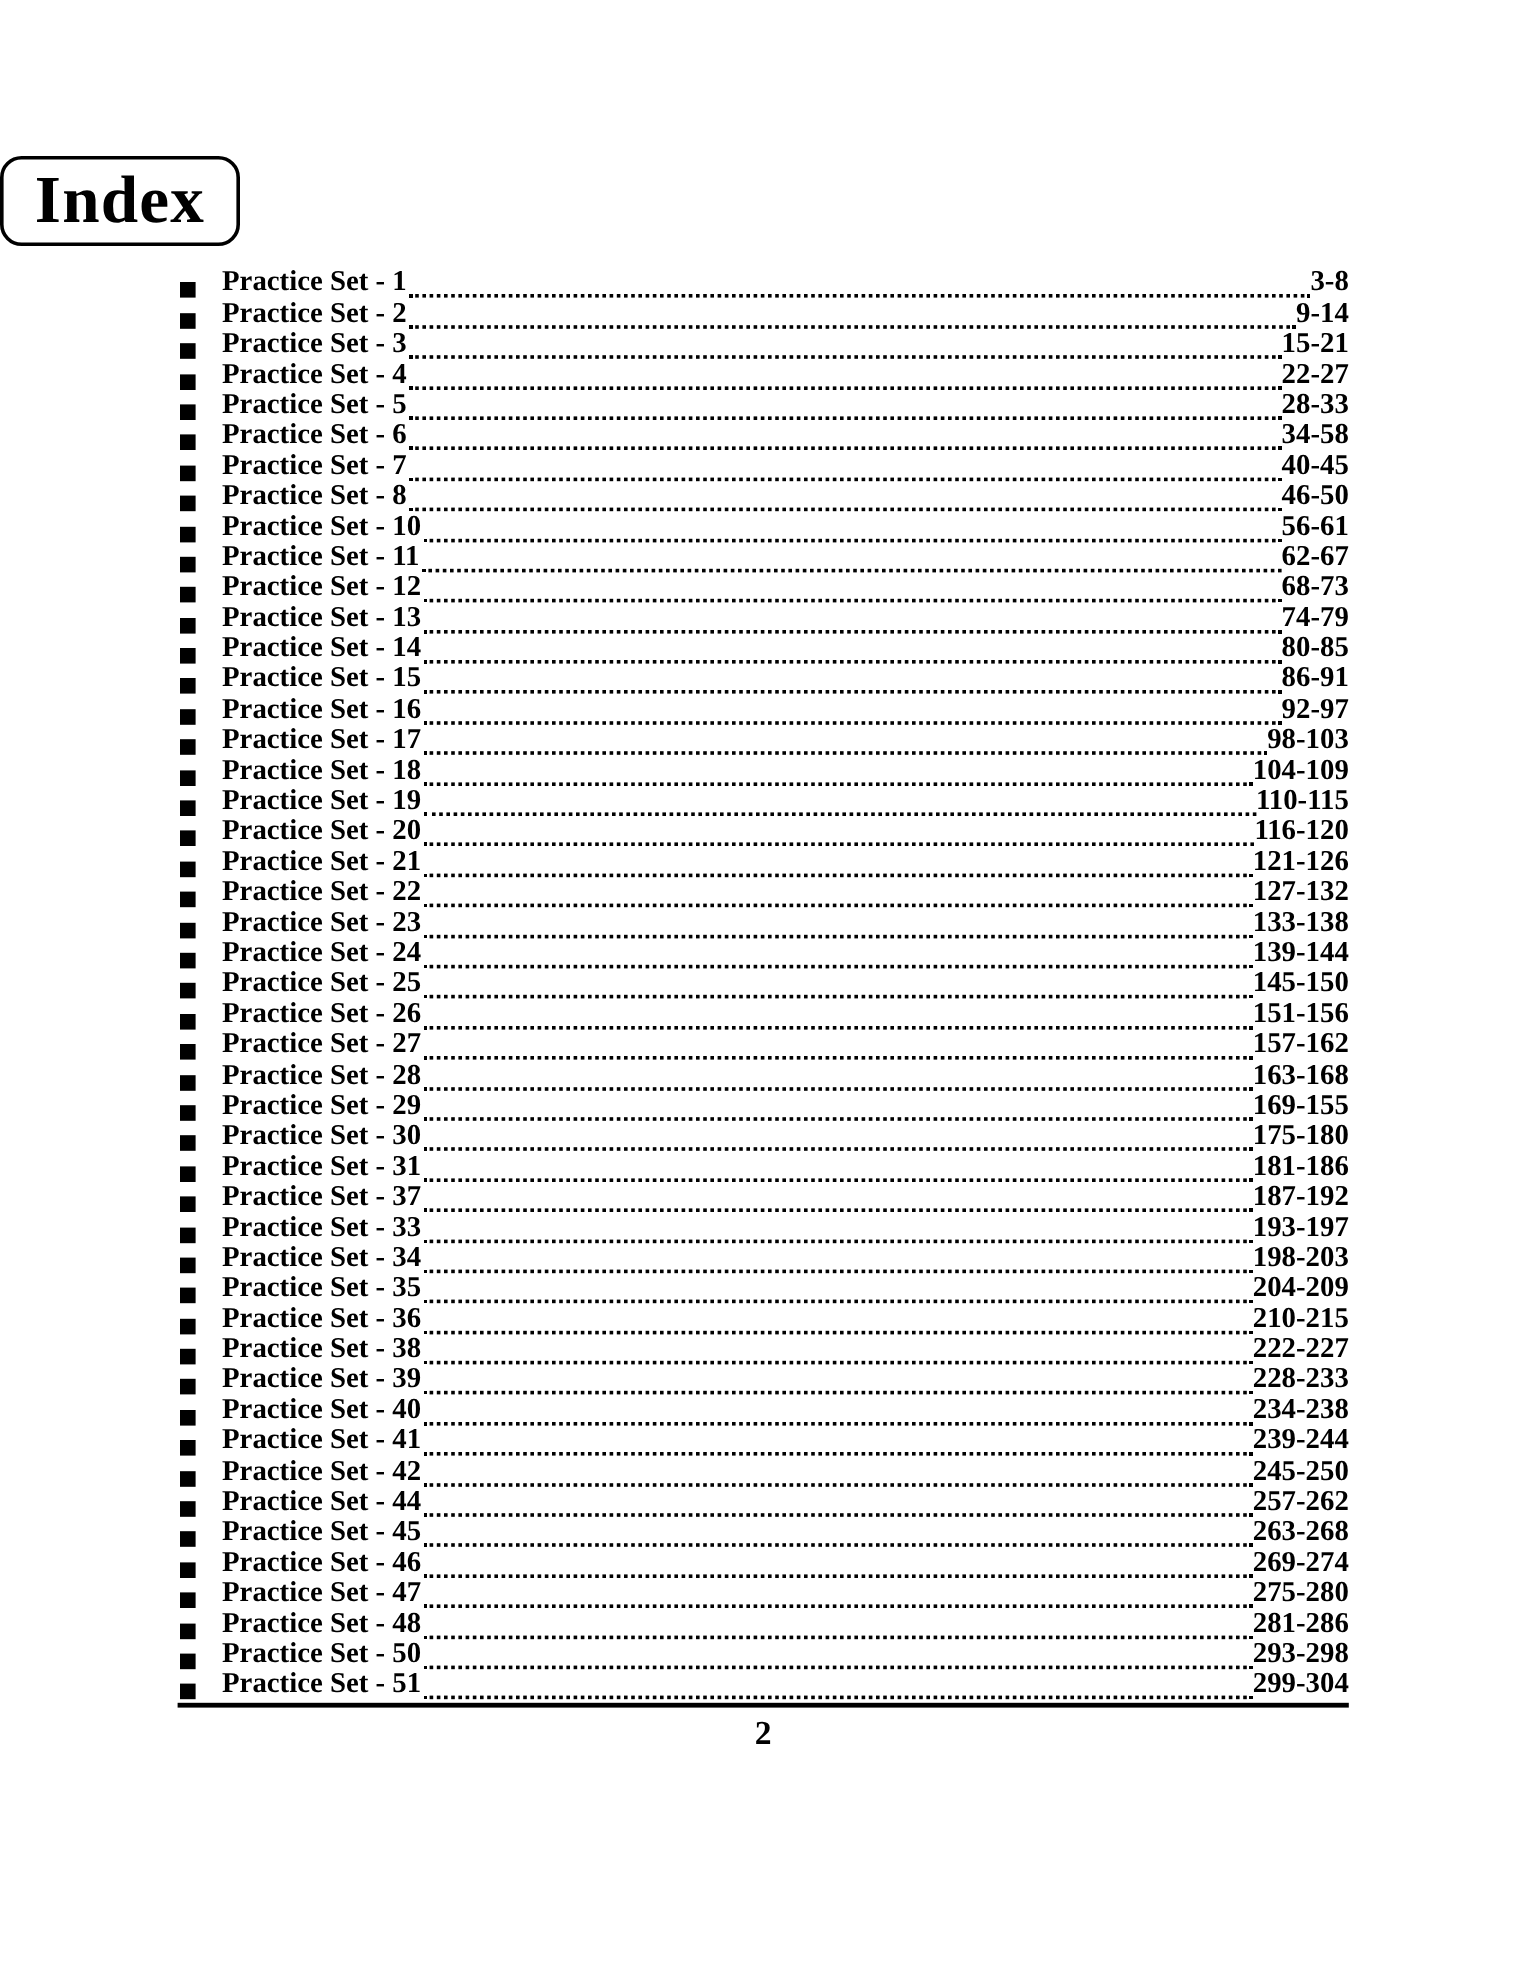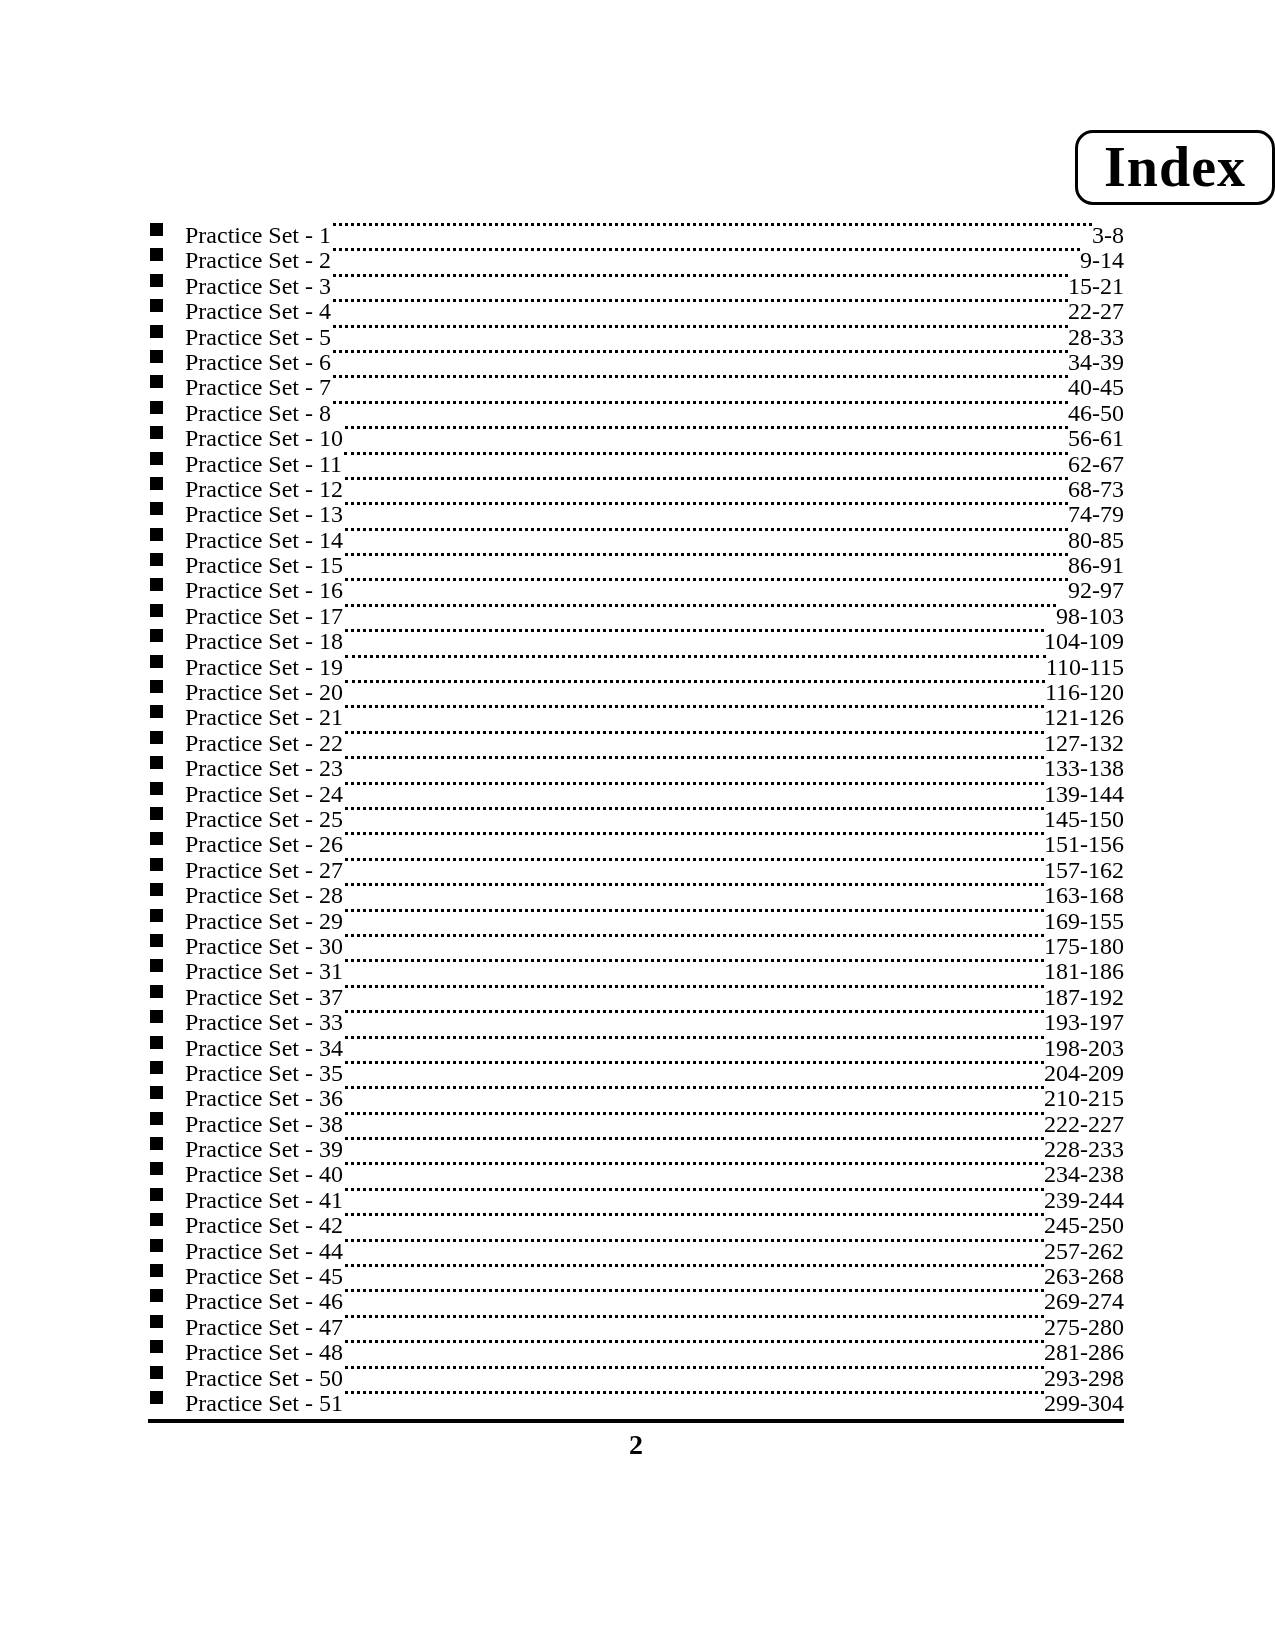--- a/index.html
+++ b/index.html
@@ -6,44 +6,44 @@
   html, body { margin: 0; padding: 0; }
   body {
     width: 1275px;
     height: 1650px;
     background: #ffffff;
     color: #000000;
     font-family: "Liberation Serif", "DejaVu Serif", serif;
     overflow: hidden;
   }
   .title-wrap {
-    text-align: right;
+    text-align: left;
     padding-top: 130px;
   }
   .title-box {
     display: inline-block;
     border: 3px solid #000;
     border-radius: 18px;
     padding: 0 26px;
     font-size: 56px;
     font-weight: bold;
     line-height: 69px;
     letter-spacing: 1px;
   }
   .toc {
     margin: 18px 0 0 148px;
     width: 976px;
   }
   .row {
     display: flex;
-    align-items: flex-start;
+    align-items: flex-end;
     height: 25.4px;
     line-height: 25px;
     font-size: 24px;
-    font-weight: normal;
+    font-weight: bold;
     white-space: nowrap;
   }
   .bullet {
     flex: none;
     width: 13px;
     height: 13px;
     background: #000;
     margin-left: 2px;
     margin-right: 22px;
   }
@@ -105,21 +105,21 @@
     <div class="row">
       <span class="bullet"></span>
       <span class="label">Practice Set - 5</span>
       <span class="leader"></span>
       <span class="pages">28-33</span>
     </div>
     <div class="row">
       <span class="bullet"></span>
       <span class="label">Practice Set - 6</span>
       <span class="leader"></span>
-      <span class="pages">34-39</span>
+      <span class="pages">34-58</span>
     </div>
     <div class="row">
       <span class="bullet"></span>
       <span class="label">Practice Set - 7</span>
       <span class="leader"></span>
       <span class="pages">40-45</span>
     </div>
     <div class="row">
       <span class="bullet"></span>
       <span class="label">Practice Set - 8</span>

